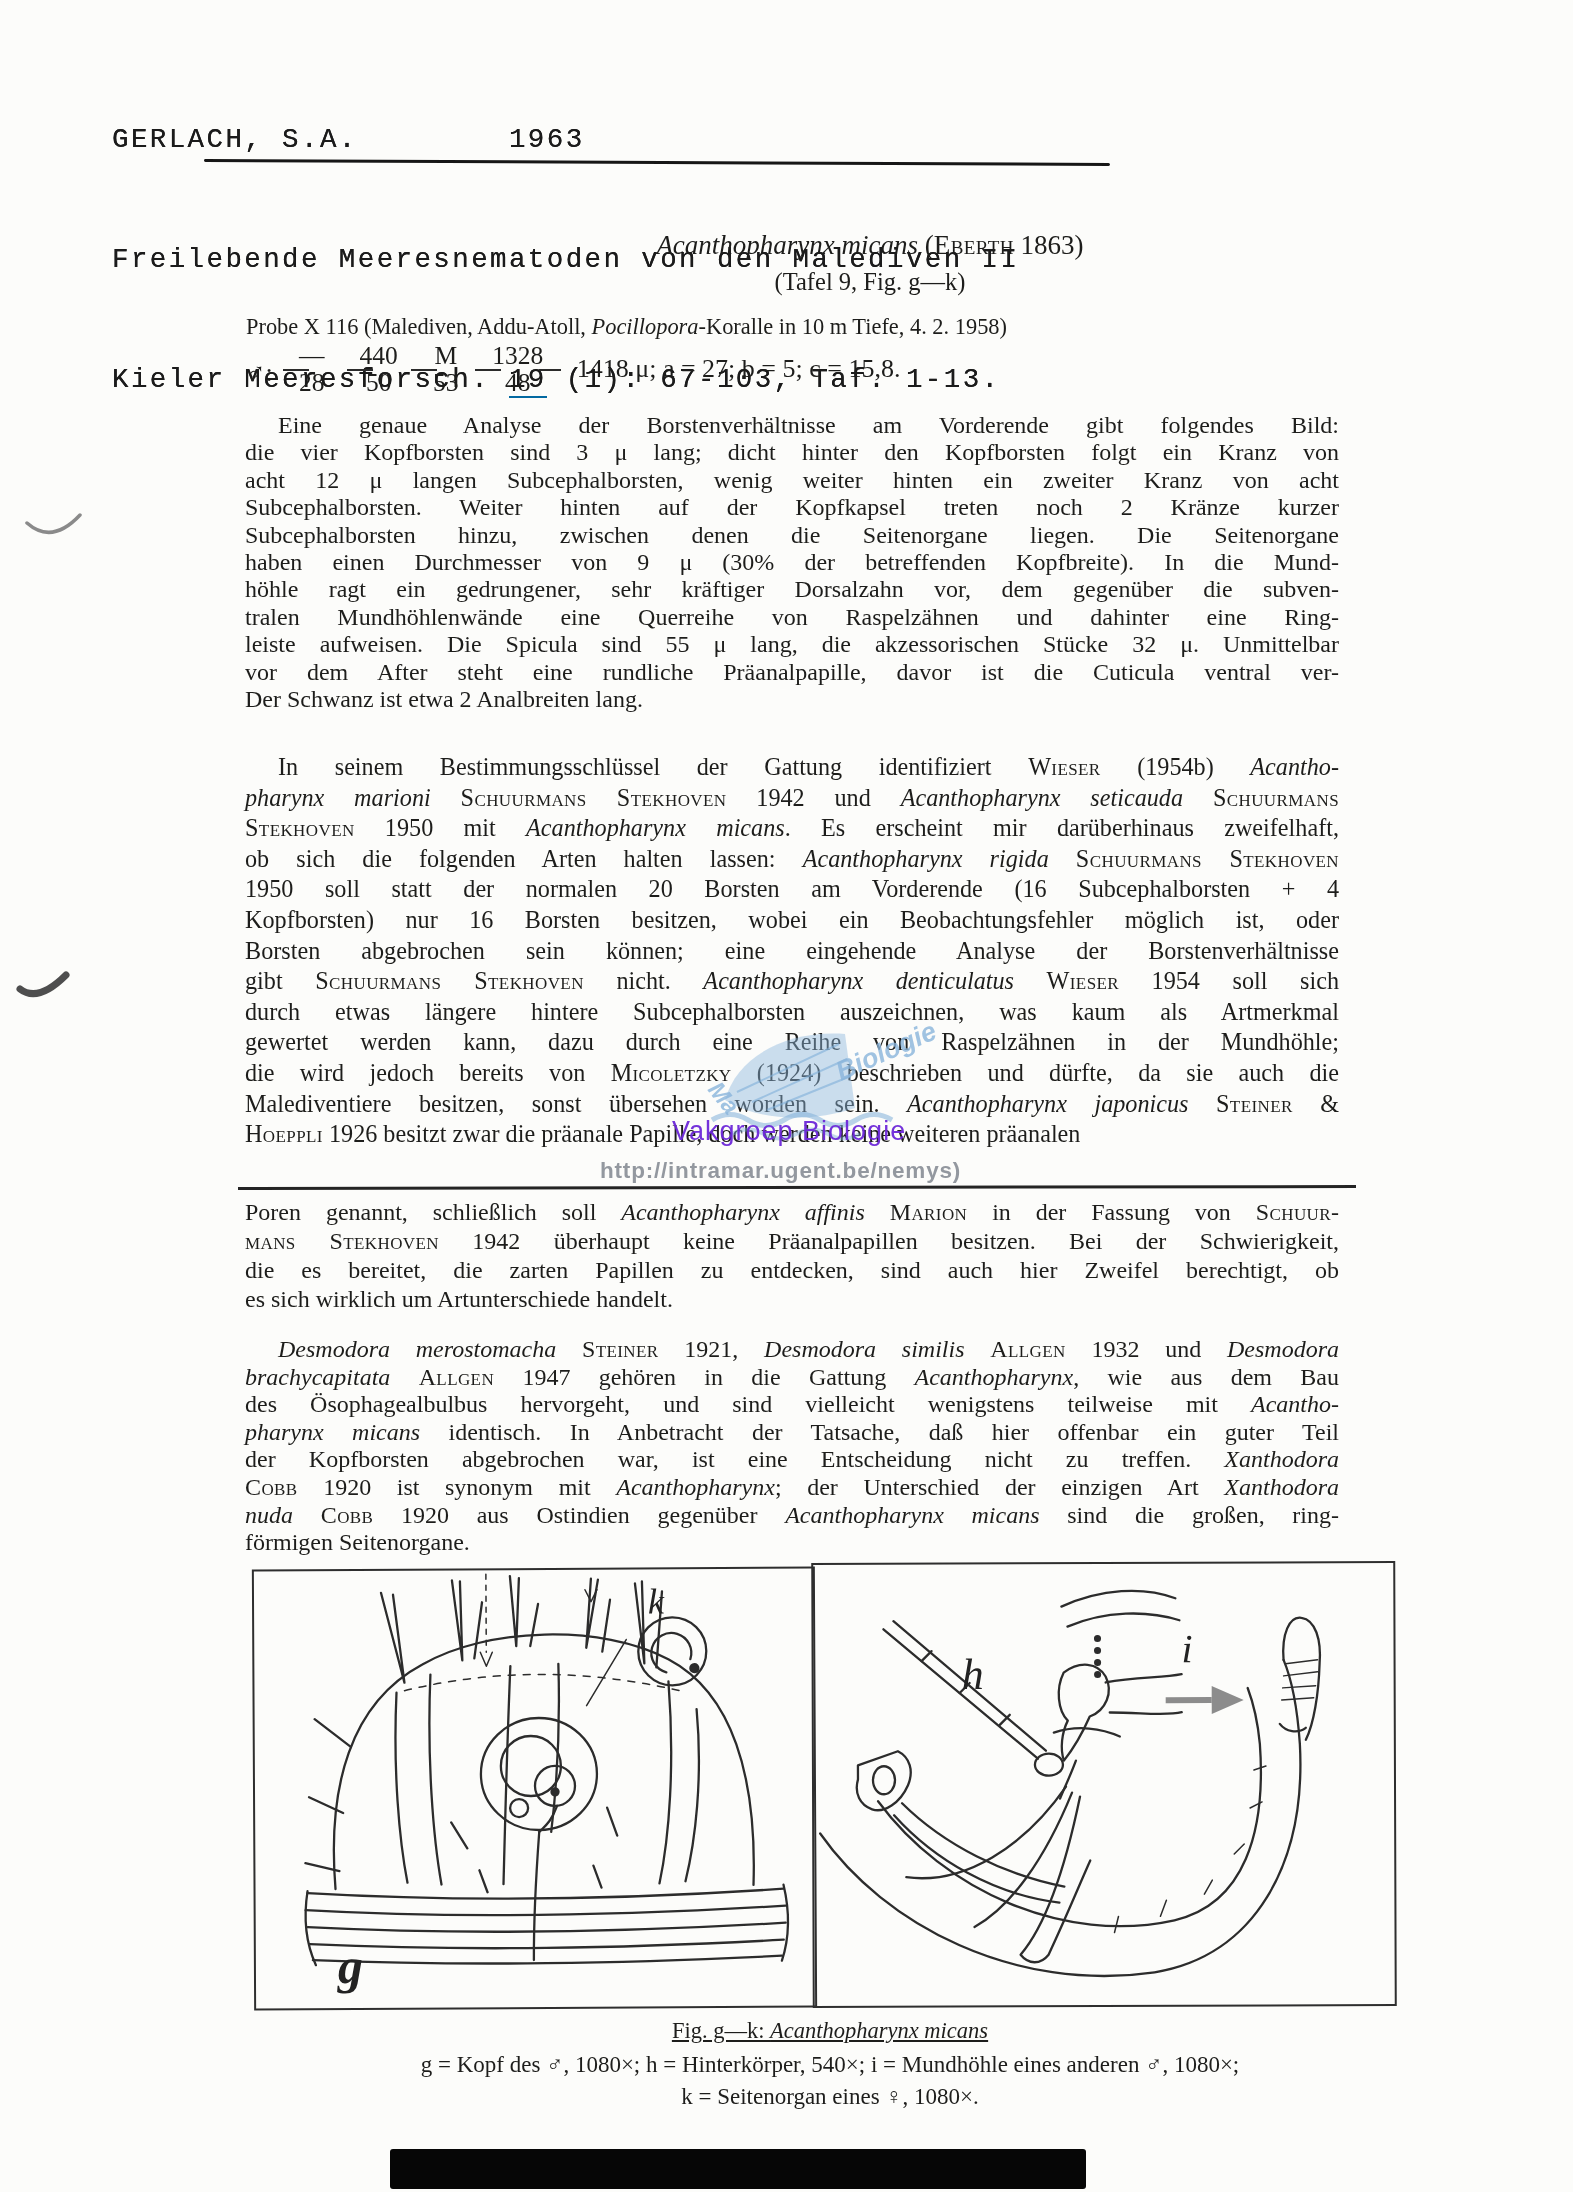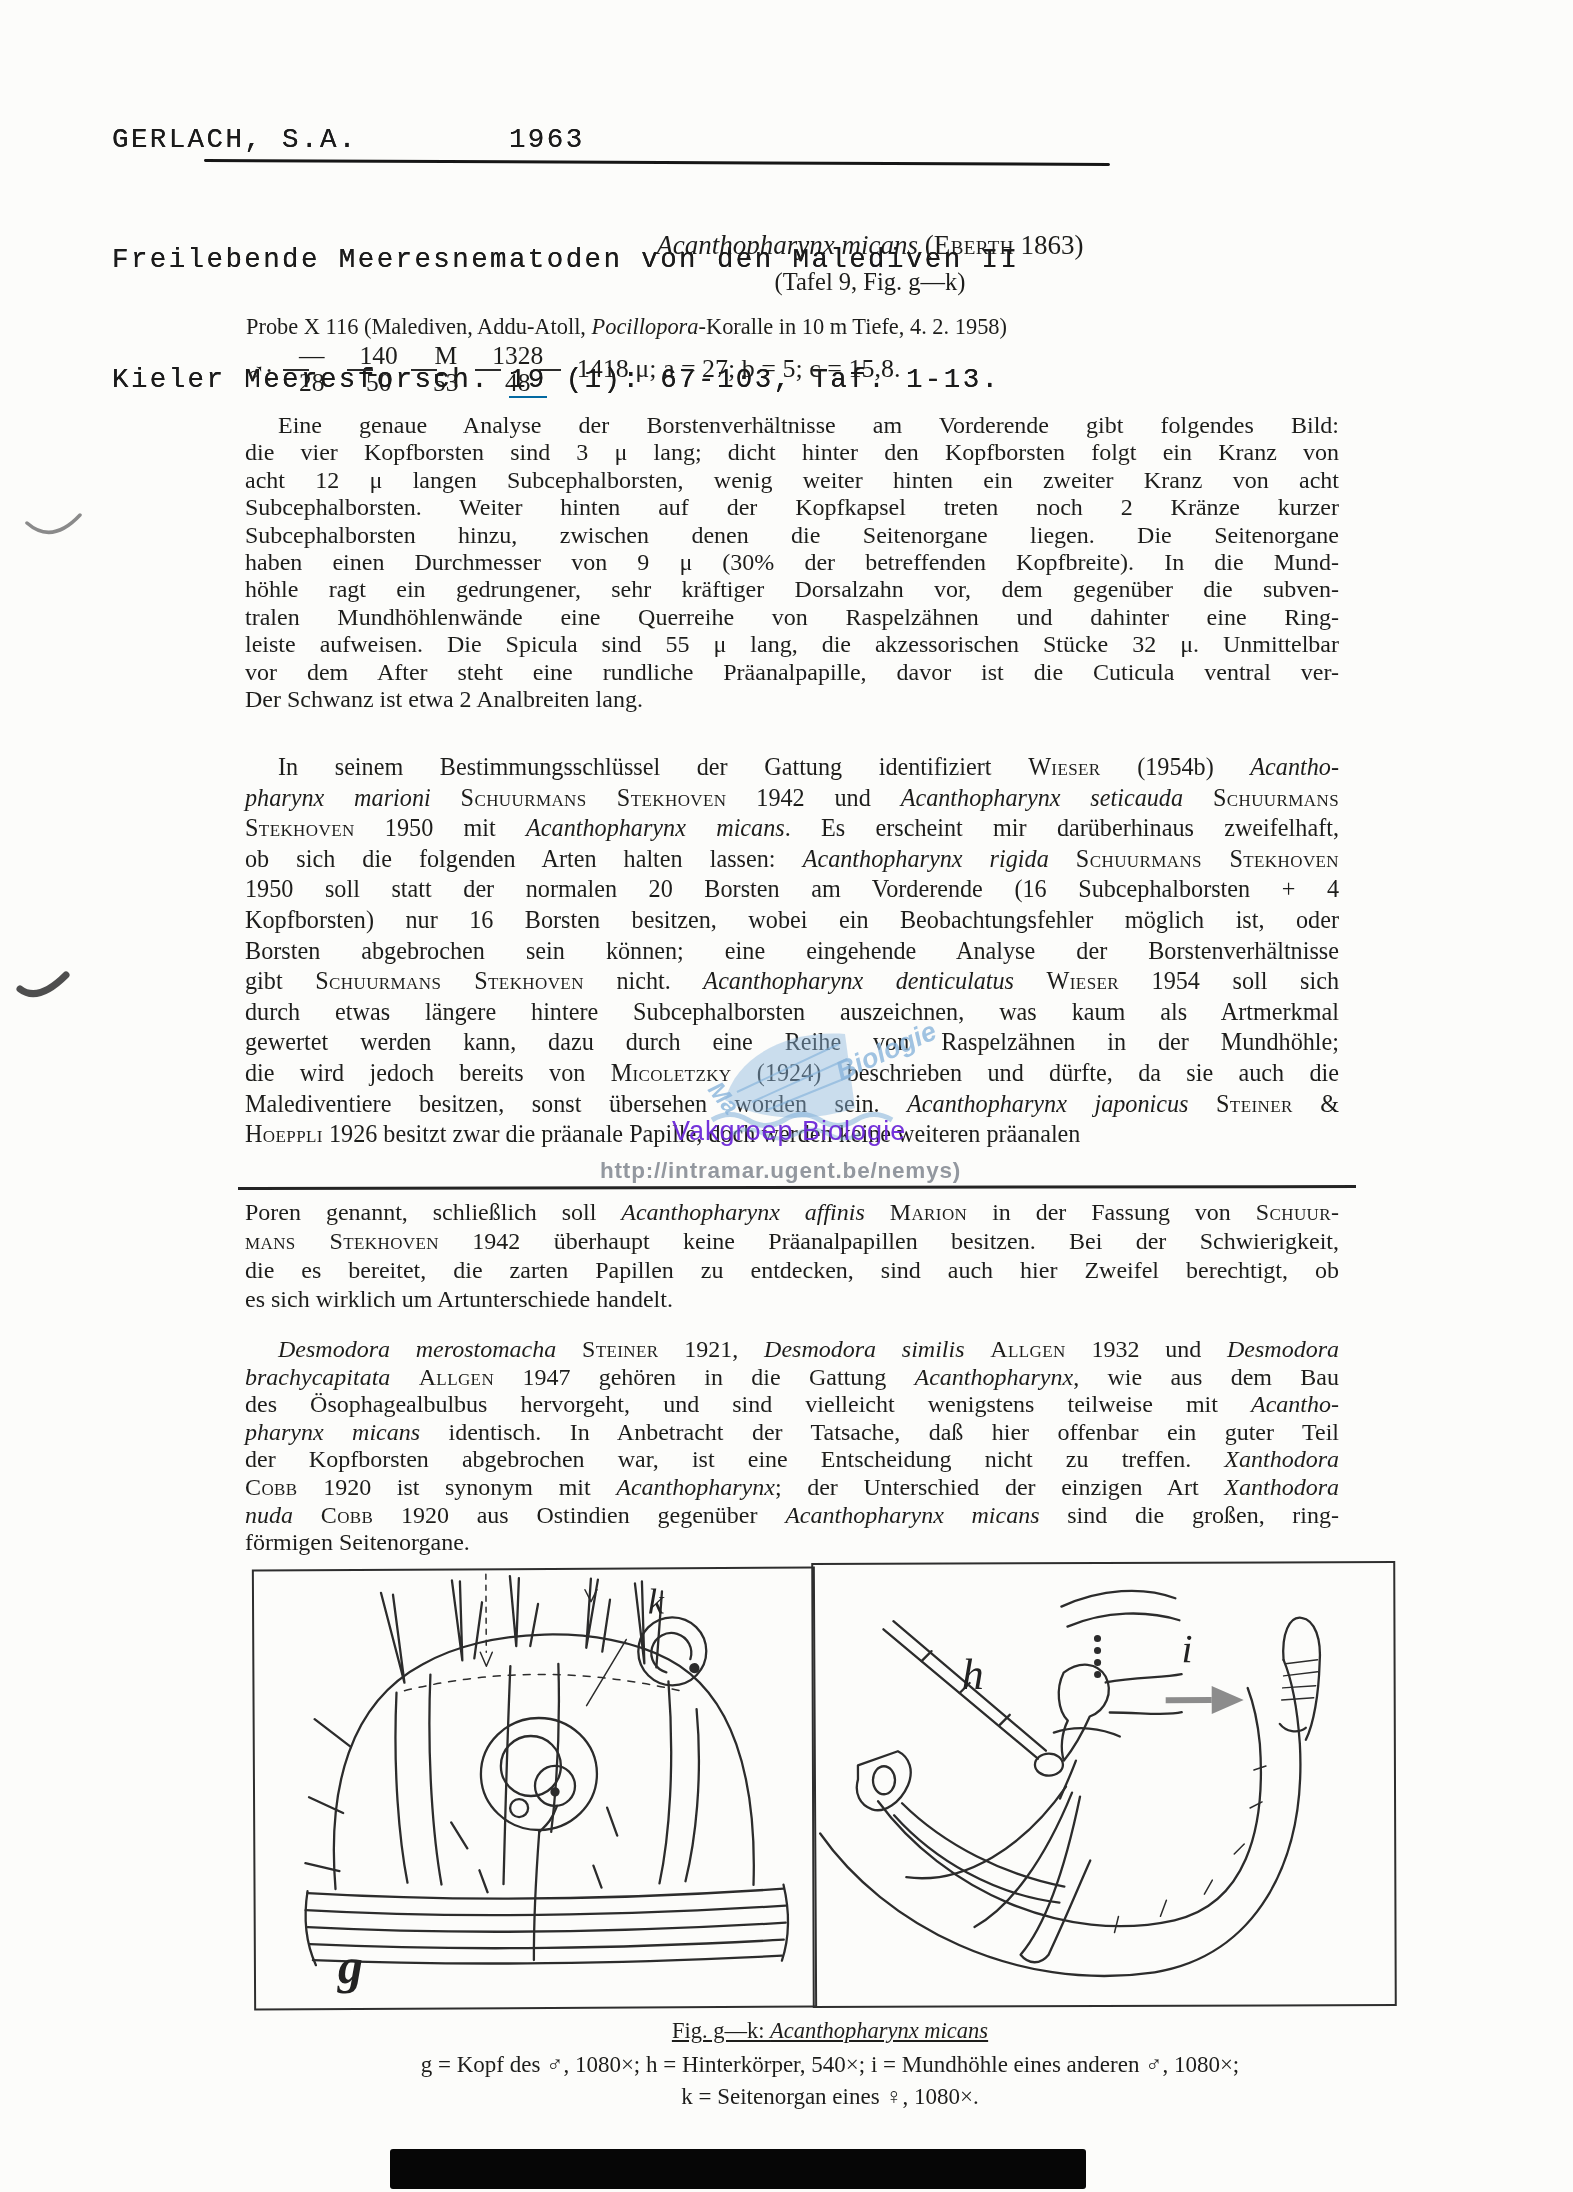--- a/index.html
+++ b/index.html
@@ -94,21 +94,21 @@
     <div class="title2">(Tafel 9, Fig. g—k)</div>
   </div>
 
   <div class="probe">Probe X 116 (Malediven, Addu-Atoll, <i>Pocillopora</i>-Koralle in 10 m Tiefe, 4. 2. 1958)</div>
 
   <div class="measure">
     <span class="sex">♂:</span>
     <div class="frac">
       <div class="frow">
         <span class="c0">—</span>
-        <span class="c1">140</span>
+        <span class="c1">440</span>
         <span class="c2">M</span>
         <span class="c3">1328</span>
       </div>
       <div class="frac-bar"></div>
       <div class="frow">
         <span class="c0">28</span>
         <span class="c1">50</span>
         <span class="c2">53</span>
         <span class="c3">48</span>
       </div>

